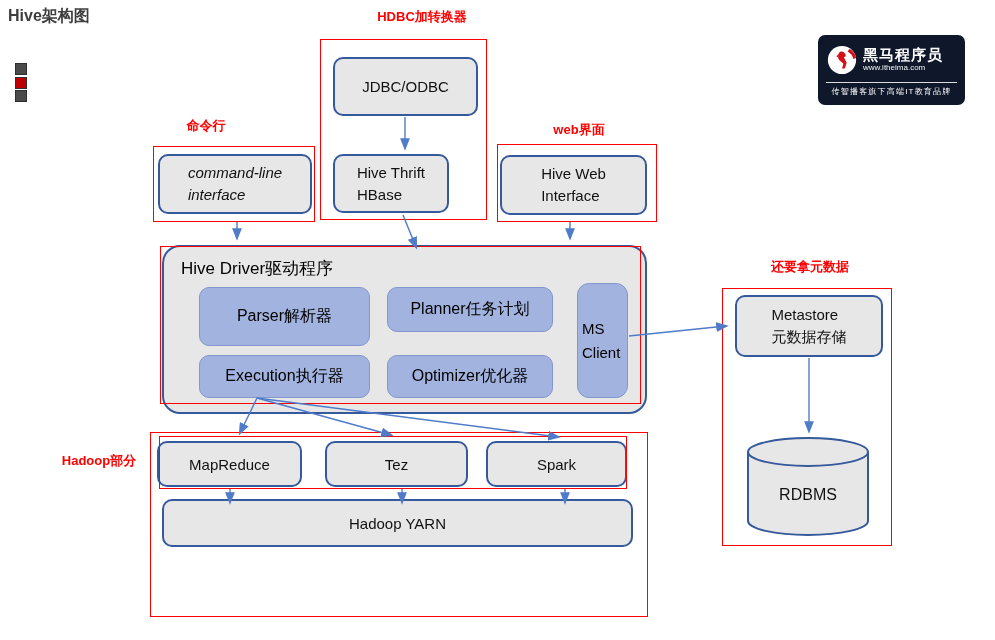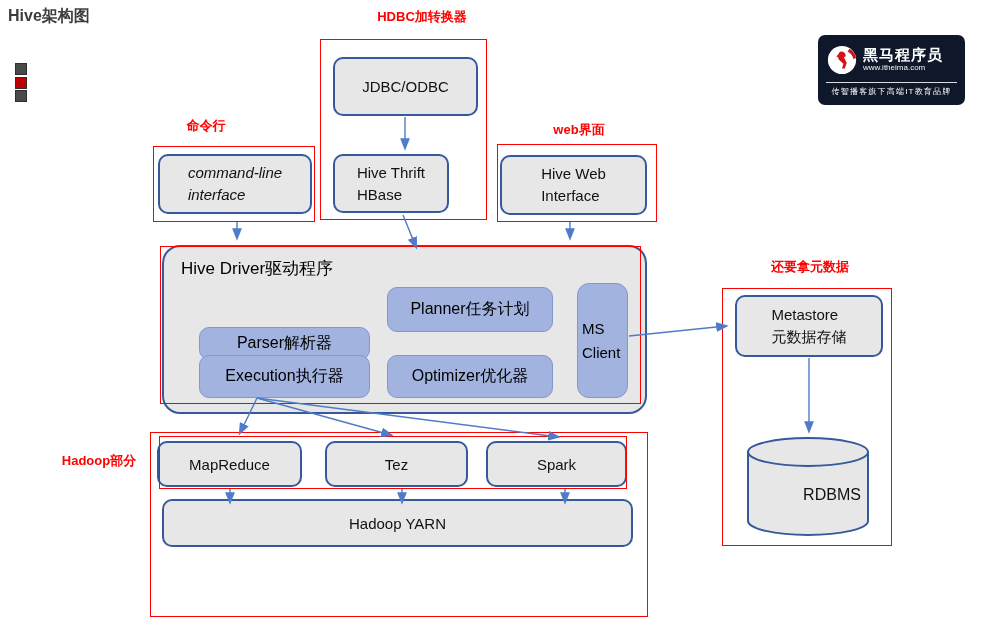--- a/index.html
+++ b/index.html
@@ -26,21 +26,21 @@
         box-sizing:border-box;z-index:3;}
   .msclient{border-radius:12px;justify-content:flex-start;padding-left:4px;font-size:15px;}
   .msclient .lines{line-height:1.6;}
 
   .redrect{position:absolute;border:1px solid #ff0000;box-sizing:border-box;z-index:4;pointer-events:none;}
   .rlabel{position:absolute;color:#ff0000;font-weight:bold;font-size:13px;text-align:center;z-index:4;}
 
   .overlay{position:absolute;left:0;top:0;width:995px;height:640px;z-index:5;pointer-events:none;}
 
   .rdbms-label{position:absolute;left:748px;top:484px;width:120px;height:22px;z-index:6;
-               display:flex;align-items:center;justify-content:center;font-size:16px;color:#111;padding-left:24px;}
+               display:flex;align-items:center;justify-content:center;font-size:16px;color:#111;}
 
   .logo{position:absolute;left:818px;top:35px;width:147px;height:70px;background:#0f172a;
         border-radius:7px;box-sizing:border-box;padding:6px 8px 4px 8px;color:#fff;z-index:2;}
   .logo-top{display:flex;align-items:center;gap:5px;height:38px;}
   .logo-text .brand{font-size:15px;font-weight:bold;letter-spacing:1px;line-height:1.1;}
   .logo-text .site{font-size:8px;line-height:1.2;opacity:.95;}
   .logo-divider{height:1px;background:rgba(255,255,255,.85);margin:3px 0 3px 0;}
   .logo-tagline{font-size:8px;letter-spacing:1.2px;text-align:center;white-space:nowrap;}
 
   .watermark{position:absolute;left:816px;top:594px;width:142px;font-size:13px;color:#c9c9c9;z-index:2;}
@@ -92,21 +92,21 @@
     <div class="lines">
       <div>Hive Web</div>
       <div>Interface</div>
     </div>
   </div>
 
   <div class="gbox driver" style="left:162px;top:245px;width:485px;height:169px;">
     <span class="driver-title">Hive Driver驱动程序</span>
   </div>
 
-  <div class="bbox" style="left:199px;top:287px;width:171px;height:33px;margin-top:40px;">
+  <div class="bbox" style="left:199px;top:287px;width:171px;height:59px;">
     <span>Parser解析器</span>
   </div>
   <div class="bbox" style="left:387px;top:287px;width:166px;height:45px;">
     <span>Planner任务计划</span>
   </div>
   <div class="bbox" style="left:199px;top:355px;width:171px;height:43px;">
     <span>Execution执行器</span>
   </div>
   <div class="bbox" style="left:387px;top:355px;width:166px;height:43px;">
     <span>Optimizer优化器</span>

